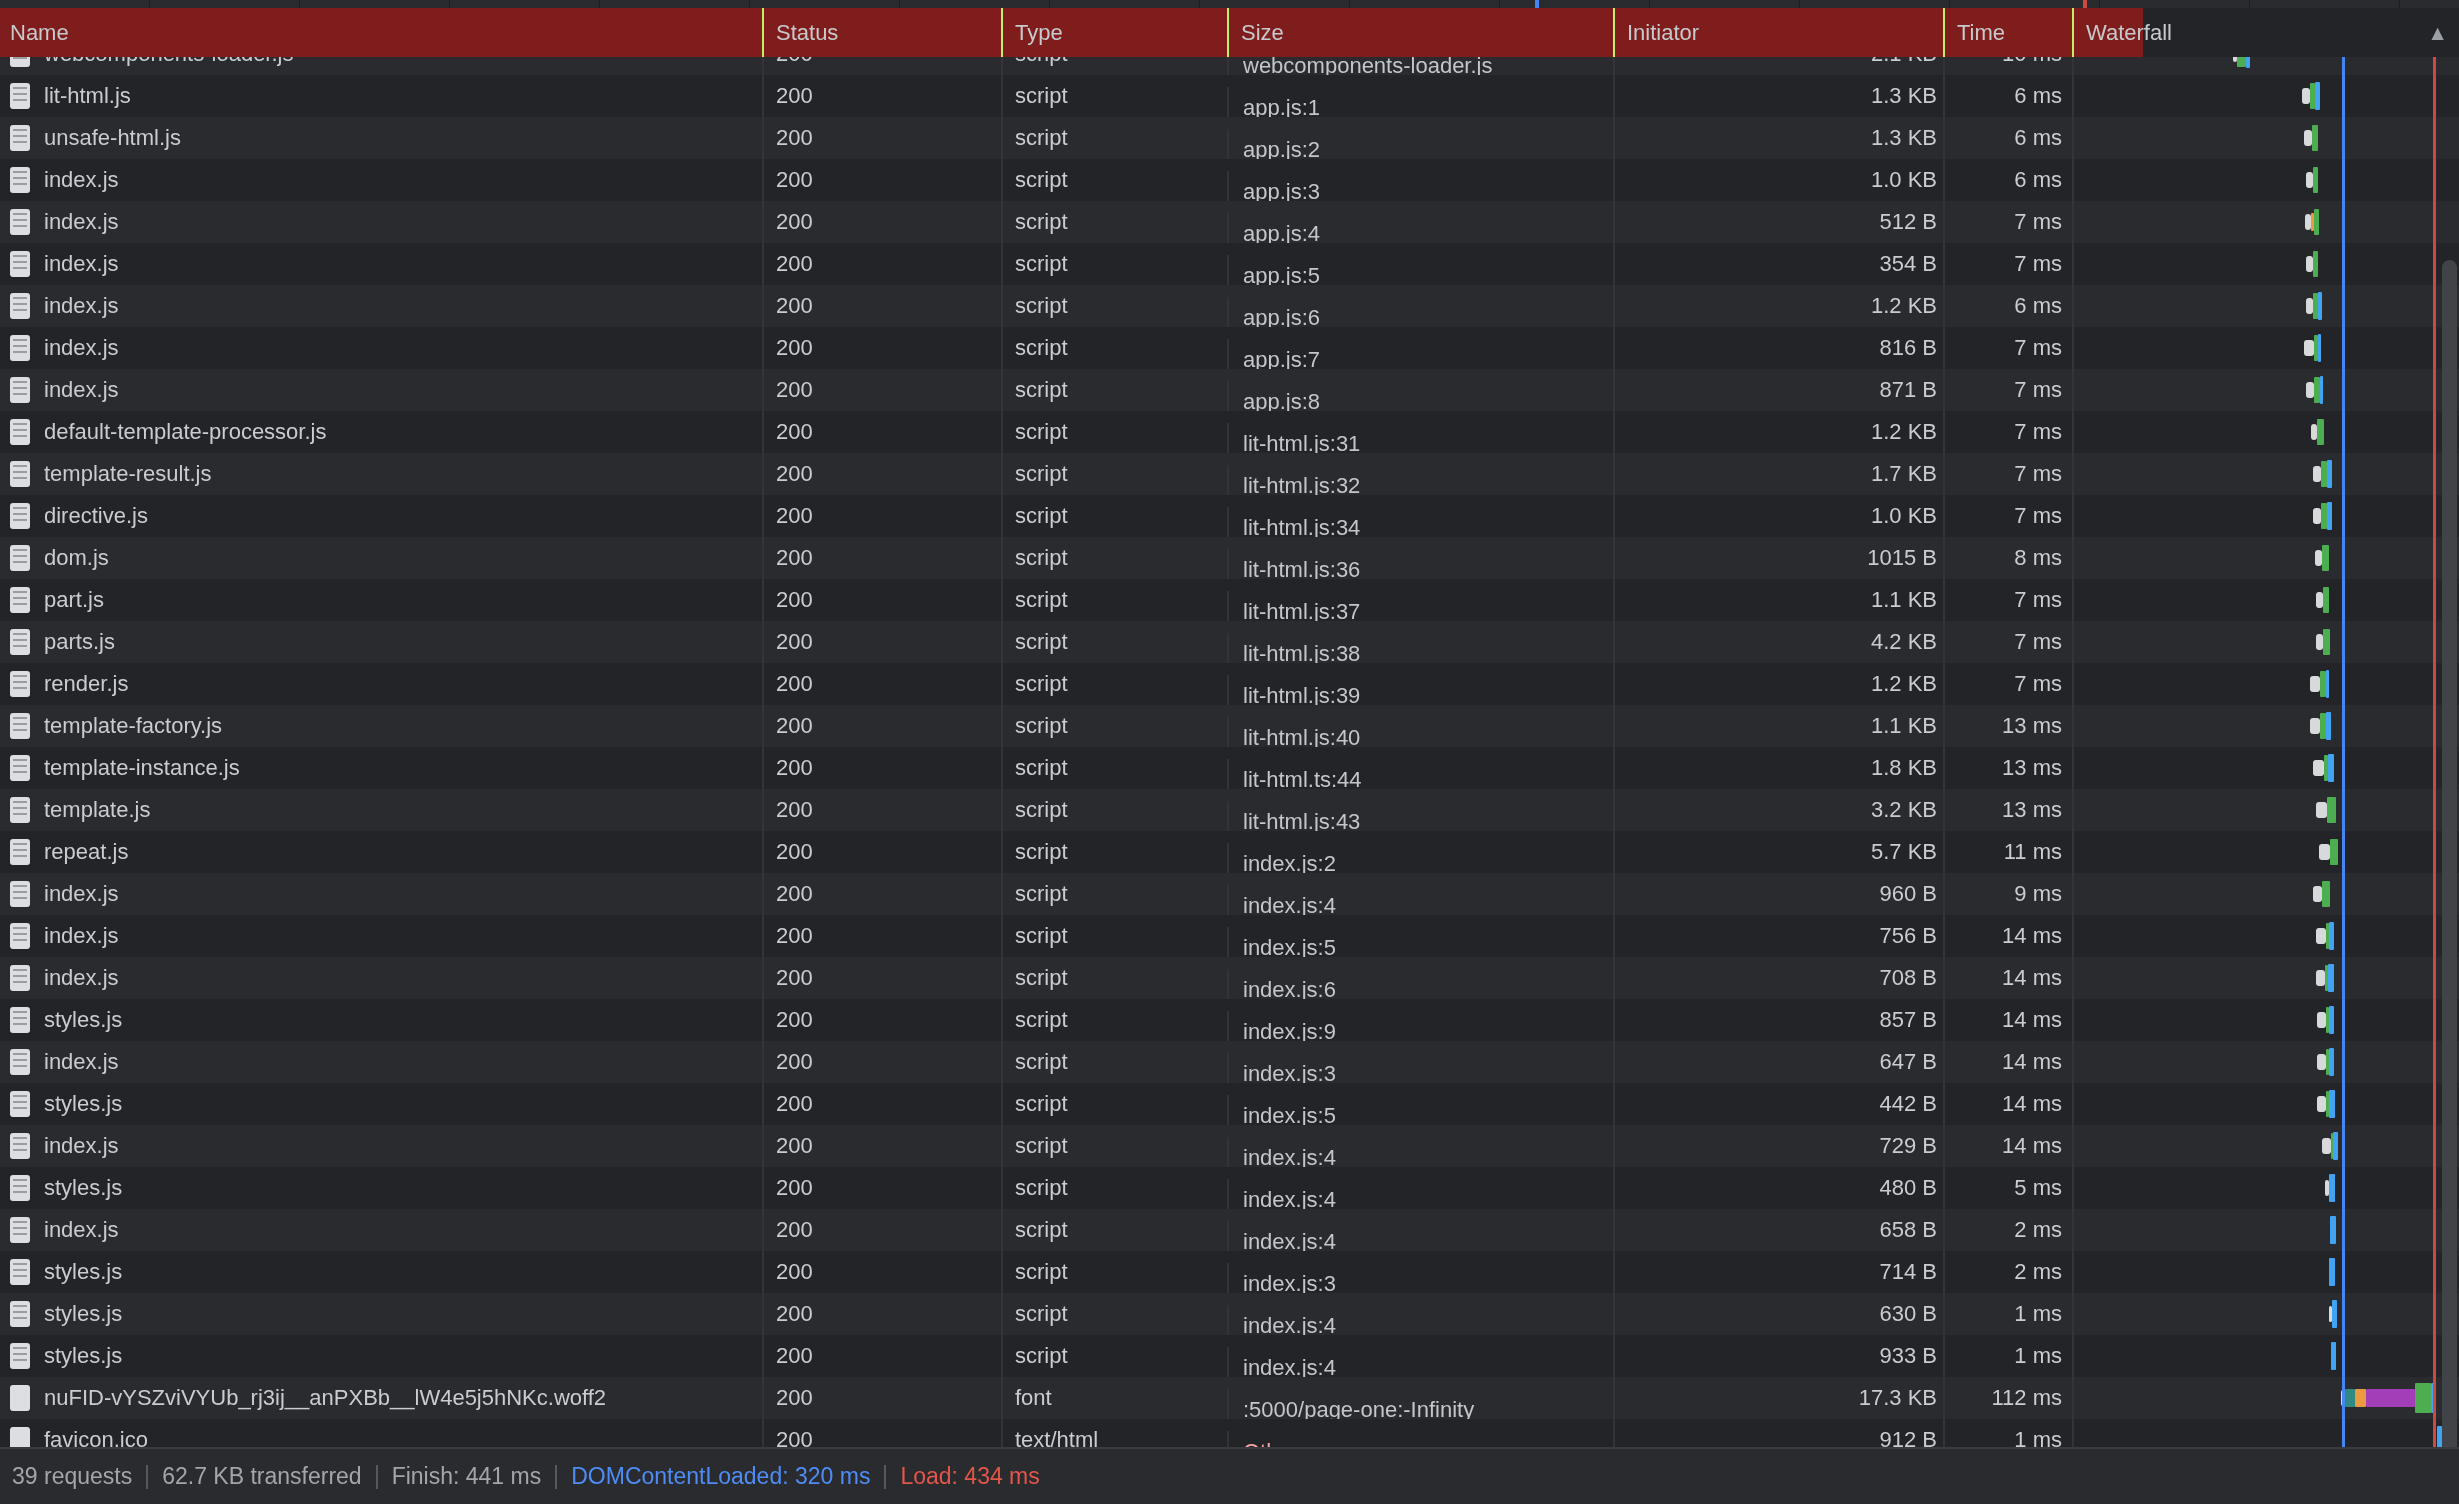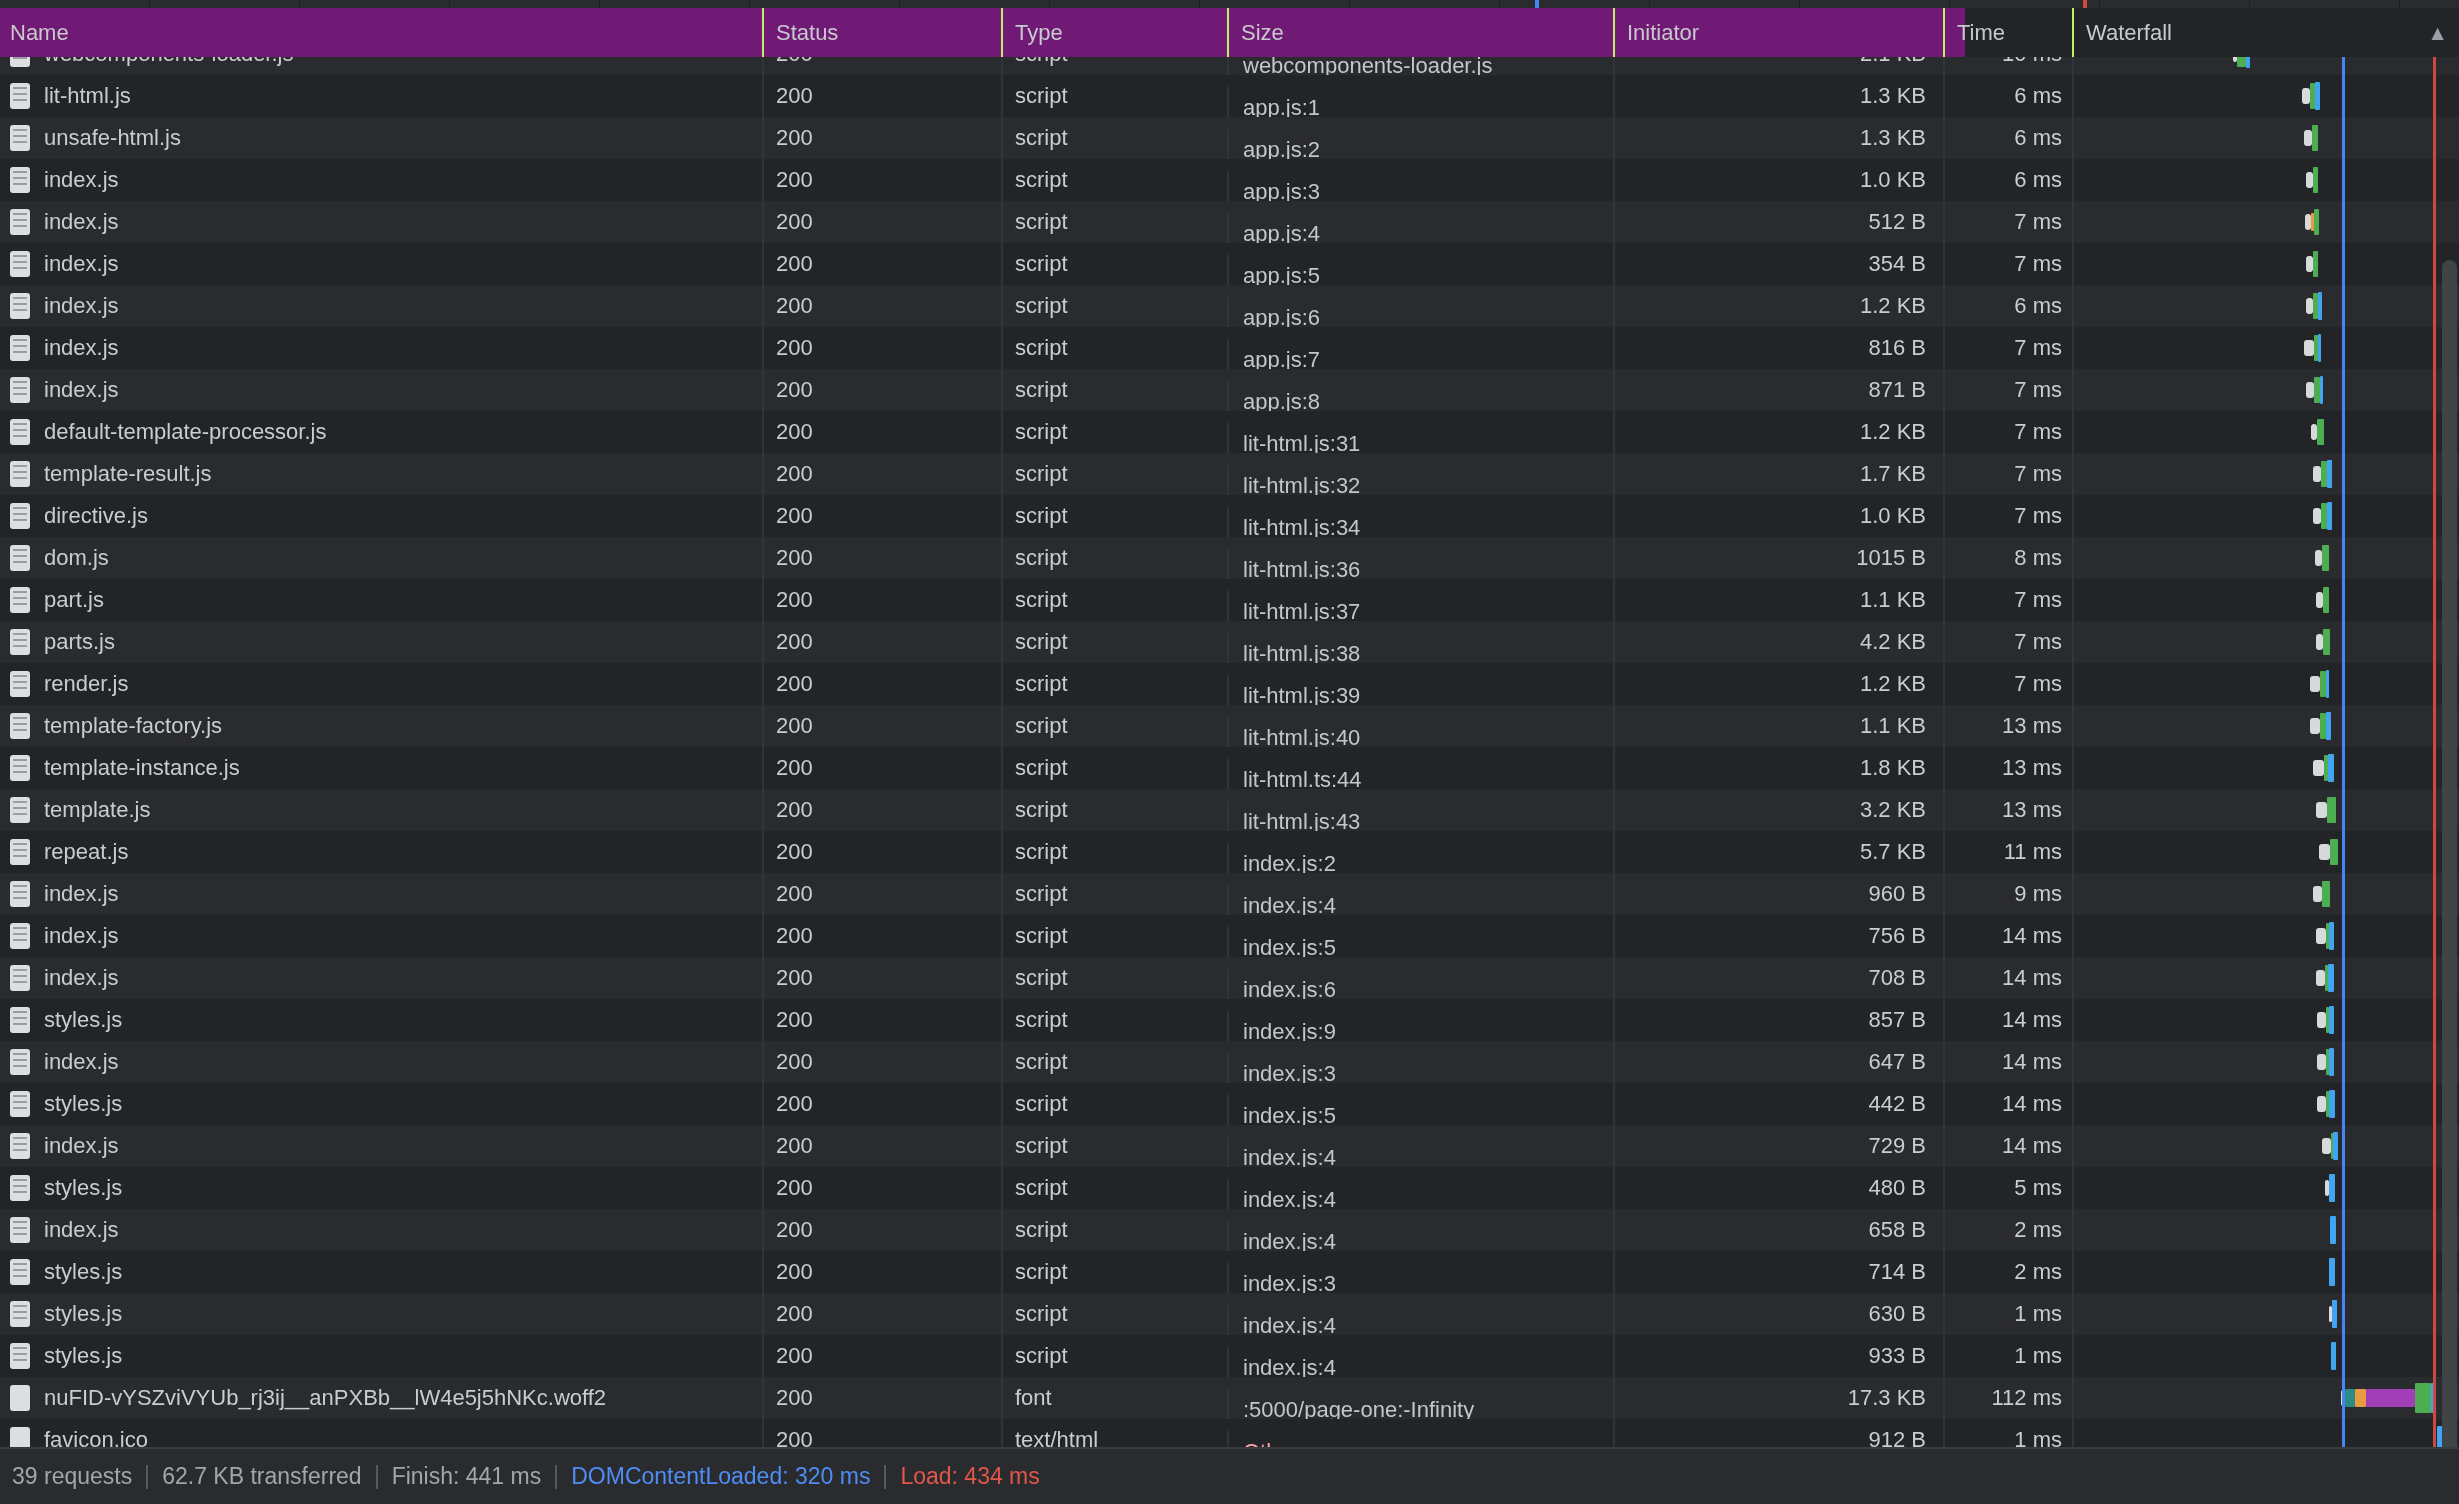--- a/index.html
+++ b/index.html
@@ -4,42 +4,42 @@
 <style>
   html,body{margin:0;padding:0;background:#232427;}
   body{width:2459px;height:1505px;overflow:hidden;font-family:"Liberation Sans",sans-serif;
        -webkit-font-smoothing:antialiased;position:relative;}
   
   .overview-strip{position:absolute;left:0;top:0;width:2459px;height:8px;background:#2a2b2e;
      background-image:repeating-linear-gradient(90deg,transparent 0 149px,#1e1f22 149px 150px);}
   .ov-tick{position:absolute;top:0;width:4px;height:8px;}
   
   .grid{display:grid;grid-template-columns:762px 239px 226px 386px 330px 129px 388px;}
-  .header-row{position:absolute;left:0;top:8px;width:1965px;height:50px;background:#701a75;
+  .header-row{position:absolute;left:0;top:8px;width:2143px;height:50px;background:#7f1d1d;
      border-bottom:1px solid #1d1e20;box-sizing:border-box;}
   .hcell{display:flex;align-items:center;color:#c7cacd;font-size:22px;box-sizing:border-box;
      border-left:2px solid #bef264;padding-left:12px;position:relative;height:49px;}
   .hcell:first-child{border-left:none;padding-left:10px;}
   .sort-arrow{position:absolute;right:12px;top:50%;transform:translateY(-50%);
      color:#9aa0a6;font-size:21px;}
   
   .body{position:absolute;left:0;top:57px;width:2459px;height:1390px;overflow:hidden;}
   .row{height:42px;color:#c9ccd0;font-size:22px;position:relative;z-index:1;}
   .row.even{background:#2a2b2e;}
   .row.odd{background:#232427;}
   .clip{height:18px;overflow:hidden;}
   .clip .row{margin-top:-24px;}
   .cell{display:flex;align-items:center;box-sizing:border-box;height:42px;
      border-left:2px solid #333438;overflow:hidden;white-space:nowrap;}
   .cell:first-child{border-left:none;}
   .c-name{padding-left:10px;}
   .c-status,.c-type{padding-left:12px;}
   .c-init{padding-left:14px;margin-top:12px;}
   .c-size,.c-time{justify-content:flex-end;}
-  .c-size{padding-right:17px;}
+  .c-size{padding-right:6px;}
   .c-time{padding-right:10px;}
   .ficon{width:20px;height:26px;border-radius:3px;background:#dcdee2;margin-right:14px;
      flex:0 0 auto;position:relative;}
   .ficon.doc::after{content:"";position:absolute;left:3px;right:3px;top:4px;bottom:4px;
      background:repeating-linear-gradient(180deg,#989da3 0 2px,transparent 2px 6px);}
   .ilink{text-decoration:underline;color:#c3c6ca;cursor:pointer;}
   .ilink.plain{text-decoration:none;color:#fca5a5;cursor:default;}
   
   .c-wf{position:relative;}
   .bar{position:absolute;top:0;height:42px;display:flex;align-items:center;}

